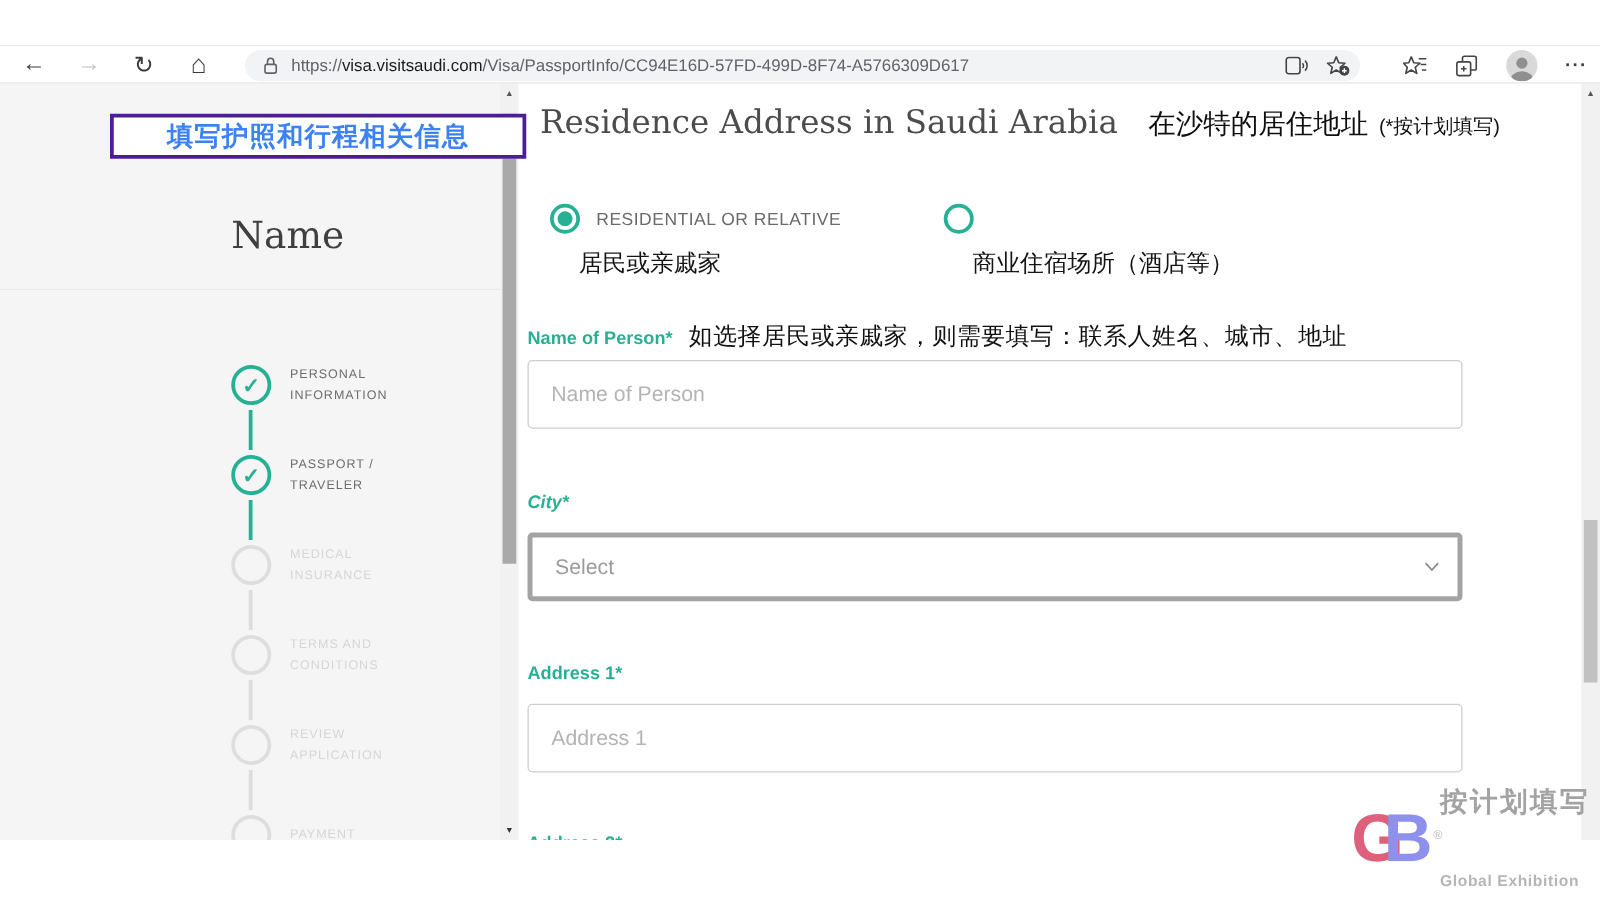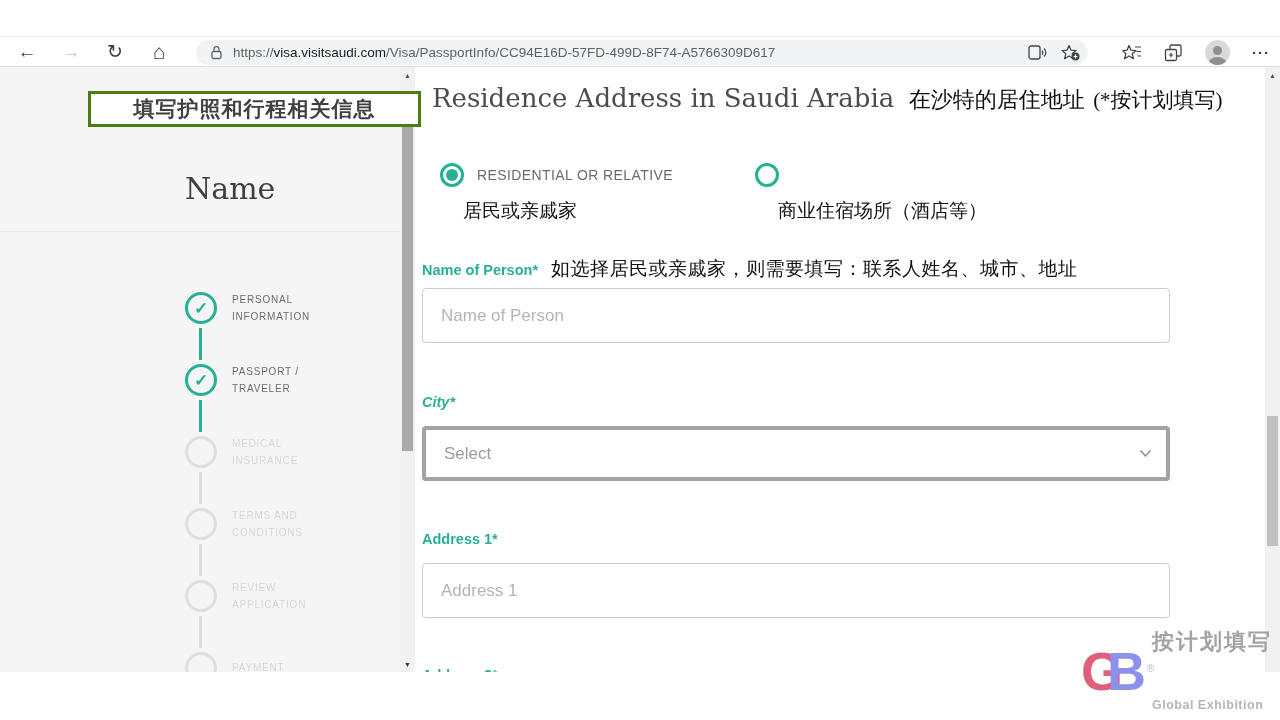--- a/index.html
+++ b/index.html
@@ -42,43 +42,43 @@
                  font-size:17px; font-weight:bold; color:#26b194; background:transparent; }
   .step-circle.pending { border-color:#dedede; color:transparent; }
   .step-label { position:absolute; left:232px; font-size:10px; letter-spacing:0.8px;
                 color:#6d6d6d; line-height:17px; }
   .step-label.pending { color:#d6d6d6; }
   .connector { position:absolute; left:199px; width:3px; height:32px; background:#dcdcdc; }
   .connector.teal { background:#26b194; }
 
   
   .redbox { position:absolute; left:88px; top:91px; width:333px; height:36px; background:#fff;
-            border:3px solid #4d7c0f; z-index:6; display:flex; align-items:center;
-            justify-content:center; font-size:21px; font-weight:600; color:#404040; letter-spacing:1px; }
+            border:3px solid #4c1d95; z-index:6; display:flex; align-items:center;
+            justify-content:center; font-size:21px; font-weight:600; color:#3b82f6; letter-spacing:1px; }
 
   
   .inner-sb { position:absolute; left:400px; top:0; width:15px; height:605px; background:#f1f1f1; }
   .inner-sb .sb-up   { position:absolute; left:0; top:0; width:15px; height:16px; font-size:7px;
                        color:#555; display:flex; align-items:center; justify-content:center; }
   .inner-sb .sb-down { position:absolute; left:0; bottom:0; width:15px; height:16px; font-size:7px;
                        color:#333; display:flex; align-items:center; justify-content:center; }
   .inner-sb .sb-thumb { position:absolute; left:2px; top:24px; width:11px; height:360px; background:#a9a9a9; }
 
   
   .win-sb { position:absolute; left:1265px; top:0; width:15px; height:605px; background:#f1f1f1; }
   .win-sb .sb-up { position:absolute; left:0; top:0; width:15px; height:16px; font-size:7px;
                    color:#555; display:flex; align-items:center; justify-content:center; }
   .win-sb .sb-thumb { position:absolute; left:2px; top:349px; width:11px; height:130px; background:#c1c1c1; }
 
   
   .content { position:absolute; left:415px; top:0; width:850px; height:605px; background:#fff; overflow:hidden; }
   .form-title { position:absolute; left:17px; top:16px; white-space:nowrap; }
   .form-title .en { font-family:"DejaVu Serif", serif; font-size:26px; color:#4c4c4c; }
-  .form-title .zh { font-size:22px; color:#0f0f0f; margin-left:10px; }
-  .form-title .note { font-size:21px; color:#0f0f0f; margin-left:4px;font-family:Liberation Serif, serif; }
+  .form-title .zh { font-size:22px; color:#0f0f0f; margin-left:20px; }
+  .form-title .note { font-size:16px; color:#0f0f0f; margin-left:4px; }
 
   .option { position:absolute; top:96px; }
   .option .row { display:flex; align-items:center; }
   .radio { width:24px; height:24px; border-radius:50%; border:3px solid #26b194;
            display:flex; align-items:center; justify-content:center; flex:0 0 24px; }
   .radio .dot { width:12px; height:12px; border-radius:50%; background:#26b194; display:none; }
   .radio.selected .dot { display:block; }
   .option .opt-label { font-size:14px; color:#6a6a6a; letter-spacing:0.4px; margin-left:13px; }
   .option .opt-zh { font-size:19px; color:#141414; margin-top:11px; margin-left:23px; white-space:nowrap; }
 

